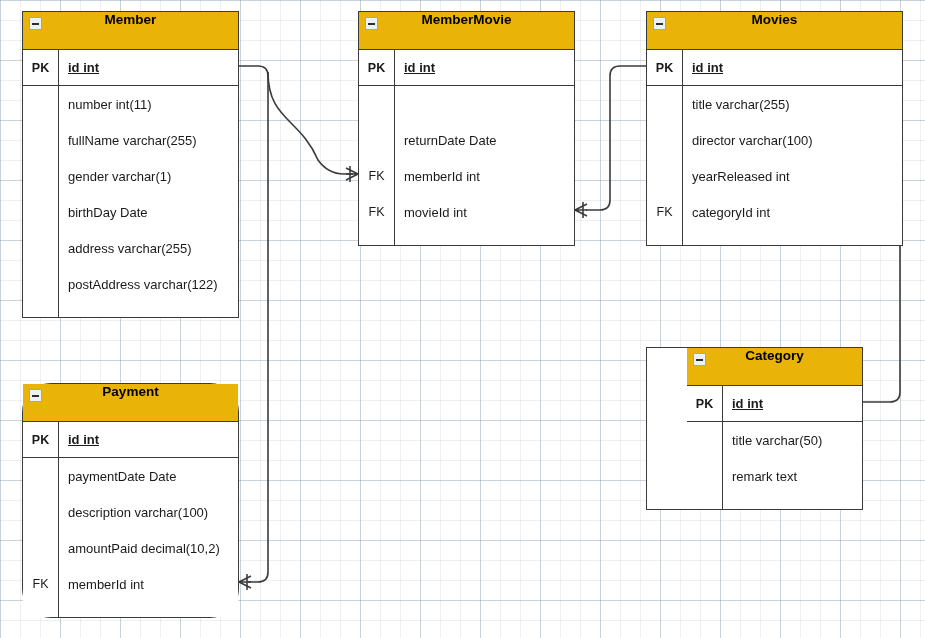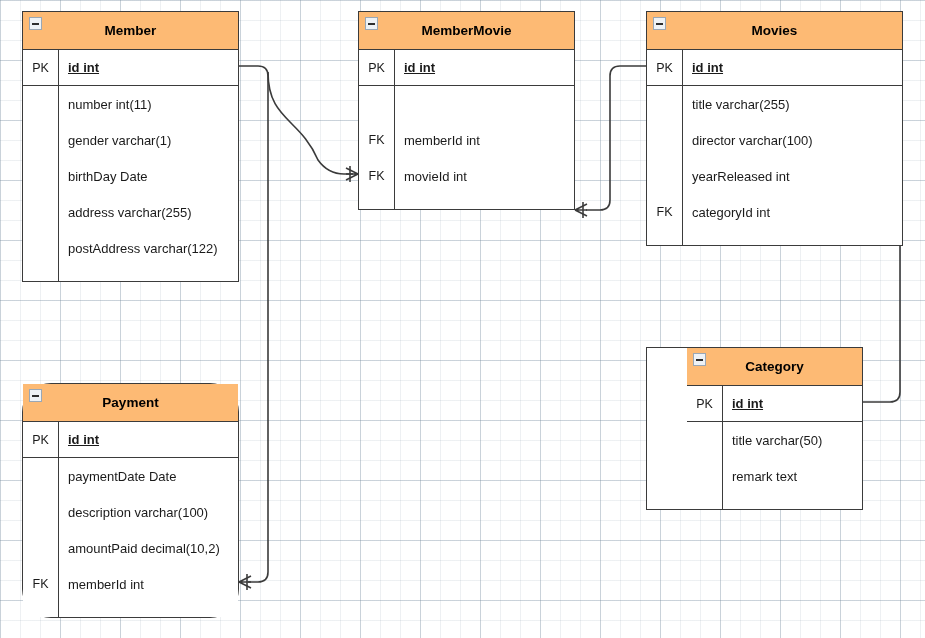--- a/index.html
+++ b/index.html
@@ -34,26 +34,25 @@
     box-sizing: border-box;
     background: #ffffff;
     border: 1.6px solid #3b3b3b;
   }
   .ent-title {
     position: relative;
     height: 38px;
     box-sizing: border-box;
     border-bottom: 1.6px solid #3b3b3b;
     display: flex;
-    align-items: center;
     justify-content: center;
     font-size: 13.5px;
     font-weight: bold;
     color: #000000;
-    background: #fdba74;
+    background: #eab308;
   }
   .collapse-box {
     position: absolute;
     left: 6px;
     top: 5px;
     width: 13px;
     height: 13px;
     box-sizing: border-box;
     border: 1px solid #9aa7b5;
     background: #eef2f6;
@@ -84,21 +83,21 @@
   .key-cell {
     width: 36px;
     flex: 0 0 36px;
     height: 100%;
     box-sizing: border-box;
     border-right: 1.6px solid #3b3b3b;
     display: flex;
     align-items: center;
     justify-content: center;
     font-size: 12.5px;
-    font-weight: normal;
+    font-weight: bold;
     color: #1a1a1a;
   }
   .key-cell.fk {
     font-weight: normal;
   }
   .name-cell {
     flex: 1 1 auto;
     height: 100%;
     box-sizing: border-box;
     display: flex;
@@ -161,20 +160,24 @@
     <div class="ent-row pkrow">
       <span class="key-cell">PK</span>
       <span class="name-cell pk">id int</span>
     </div>
     <div class="ent-row">
       <span class="key-cell"></span>
       <span class="name-cell">number int(11)</span>
     </div>
     <div class="ent-row">
       <span class="key-cell"></span>
+      <span class="name-cell">fullName varchar(255)</span>
+    </div>
+    <div class="ent-row">
+      <span class="key-cell"></span>
       <span class="name-cell">gender varchar(1)</span>
     </div>
     <div class="ent-row">
       <span class="key-cell"></span>
       <span class="name-cell">birthDay Date</span>
     </div>
     <div class="ent-row">
       <span class="key-cell"></span>
       <span class="name-cell">address varchar(255)</span>
     </div>
@@ -194,20 +197,24 @@
           <i></i>
         </span>
       <span>MemberMovie</span>
     </div>
     <div class="ent-row pkrow">
       <span class="key-cell">PK</span>
       <span class="name-cell pk">id int</span>
     </div>
     <div class="ent-row">
       <span class="key-cell"></span>
+    </div>
+    <div class="ent-row">
+      <span class="key-cell"></span>
+      <span class="name-cell">returnDate Date</span>
     </div>
     <div class="ent-row">
       <span class="key-cell fk">FK</span>
       <span class="name-cell">memberId int</span>
     </div>
     <div class="ent-row">
       <span class="key-cell fk">FK</span>
       <span class="name-cell">movieId int</span>
     </div>
     <div class="ent-row spacer">

